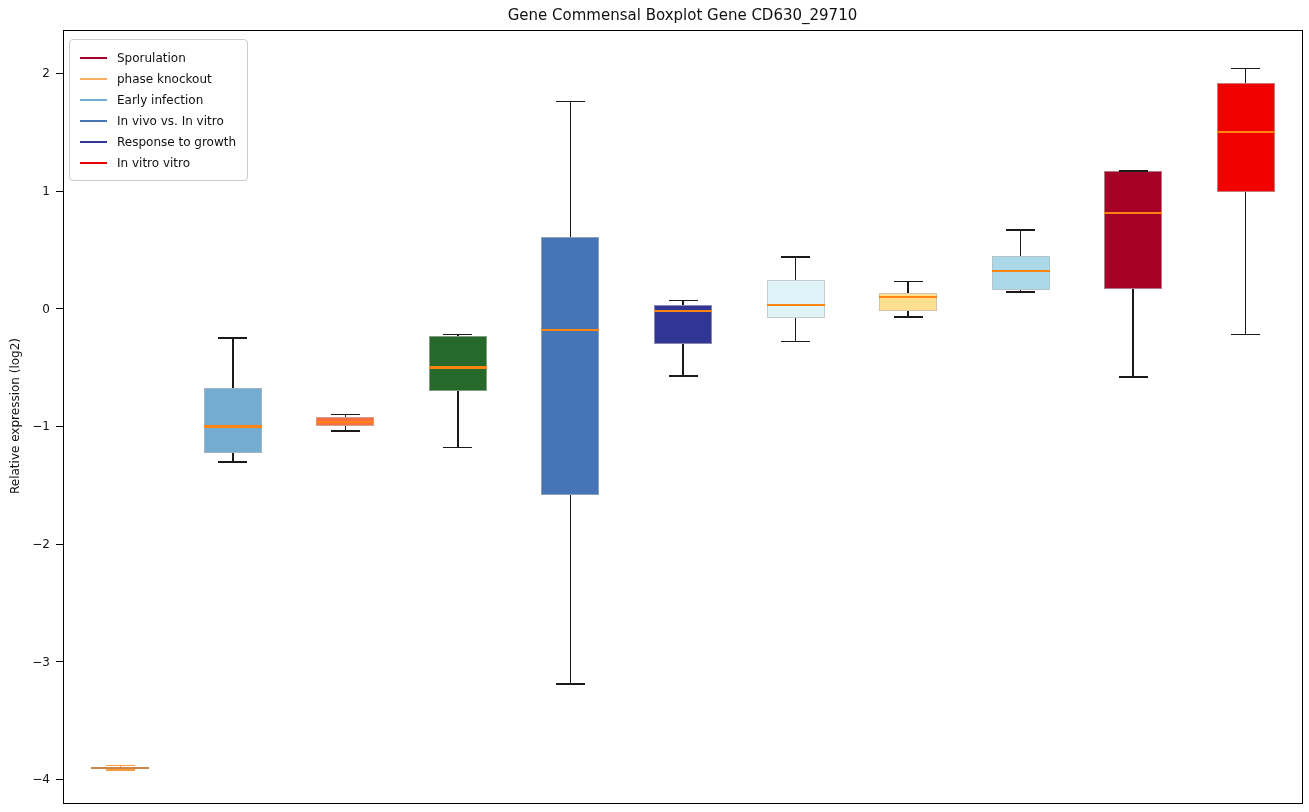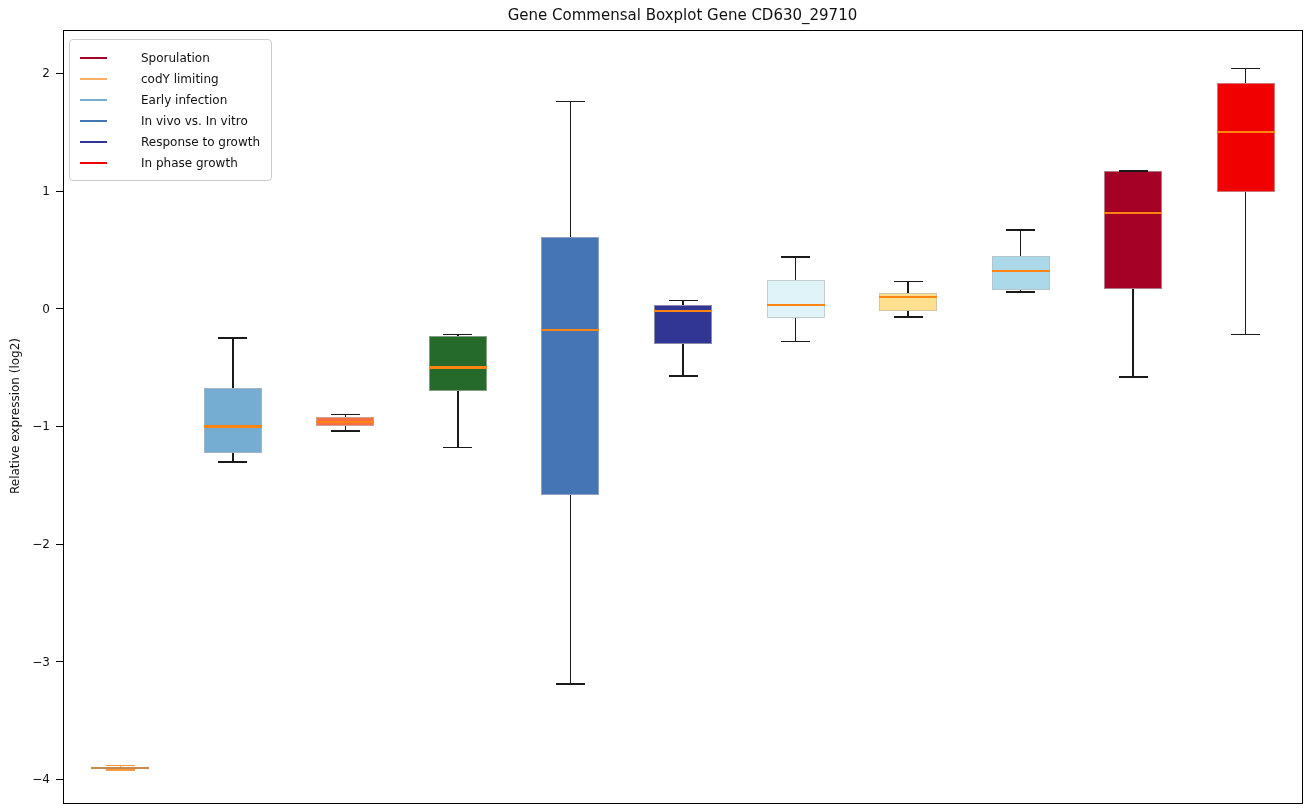--- a/index.html
+++ b/index.html
@@ -14,55 +14,55 @@
         border:1px solid #000;box-sizing:content-box;background:#fff;}
   .tick-mark{position:absolute;left:-8px;width:8px;height:1px;background:#000;}
   .tick-label{position:absolute;left:-52px;width:38px;text-align:right;
               font-size:12px;line-height:18px;color:#111;}
   .wline{position:absolute;width:1.5px;background:#1a1a1a;}
   .cap{position:absolute;width:29px;height:1.6px;background:#1a1a1a;}
   .bx{position:absolute;width:58px;box-sizing:border-box;border:1px solid rgba(185,185,185,0.65);}
   .med{position:absolute;width:58px;height:2.2px;}
   .legend{position:absolute;left:5px;top:8px;background:rgba(255,255,255,0.92);
           border:1px solid #cccccc;border-radius:4px;padding:7px 11px 7px 10px;}
-  .legend-row{display:flex;align-items:center;height:21px;gap:24px;}
+  .legend-row{display:flex;align-items:center;height:21px;}
   .legend-swatch{display:inline-block;width:27px;height:2px;margin-right:10px;flex:0 0 27px;}
   .legend-label{font-size:12px;white-space:nowrap;color:#111;}
 </style>
 </head>
 <body>
 
 <div class="chart">
   <div class="title">Gene Commensal Boxplot Gene CD630_29710</div>
   <div class="ylabel">Relative expression (log2)</div>
   <div class="plot">
     <div class="legend">
         <div class="legend-row">
           <span class="legend-swatch" style="background: rgb(165, 0, 38);"></span>
           <span class="legend-label">Sporulation</span>
         </div>
         <div class="legend-row">
           <span class="legend-swatch" style="background: rgb(253, 174, 97);"></span>
-          <span class="legend-label">codY limiting</span>
+          <span class="legend-label">phase knockout</span>
         </div>
         <div class="legend-row">
           <span class="legend-swatch" style="background: rgb(116, 173, 209);"></span>
           <span class="legend-label">Early infection</span>
         </div>
         <div class="legend-row">
           <span class="legend-swatch" style="background: rgb(69, 117, 180);"></span>
           <span class="legend-label">In vivo vs. In vitro</span>
         </div>
         <div class="legend-row">
           <span class="legend-swatch" style="background: rgb(49, 54, 149);"></span>
           <span class="legend-label">Response to growth</span>
         </div>
         <div class="legend-row">
           <span class="legend-swatch" style="background: rgb(241, 0, 0);"></span>
-          <span class="legend-label">In phase growth</span>
+          <span class="legend-label">In vitro vitro</span>
         </div>
       </div>
   <div class="tick-mark" style="top: 41.8659px;"></div>
       <div class="tick-label" style="top: 33.3659px;">2</div>
       <div class="tick-mark" style="top: 159.549px;"></div>
       <div class="tick-label" style="top: 151.049px;">1</div>
       <div class="tick-mark" style="top: 277.232px;"></div>
       <div class="tick-label" style="top: 268.732px;">0</div>
       <div class="tick-mark" style="top: 394.915px;"></div>
       <div class="tick-label" style="top: 386.415px;">−1</div>

